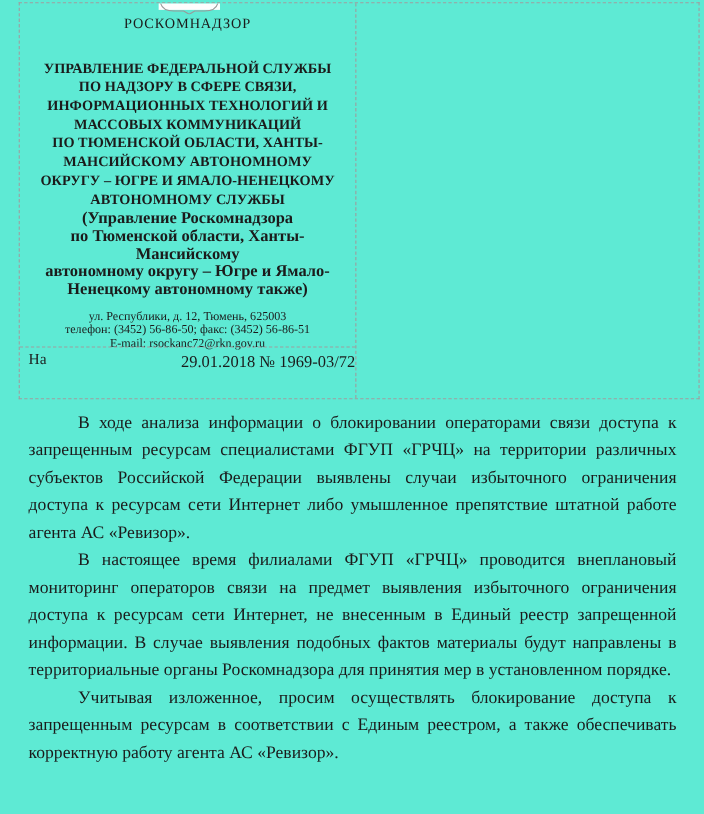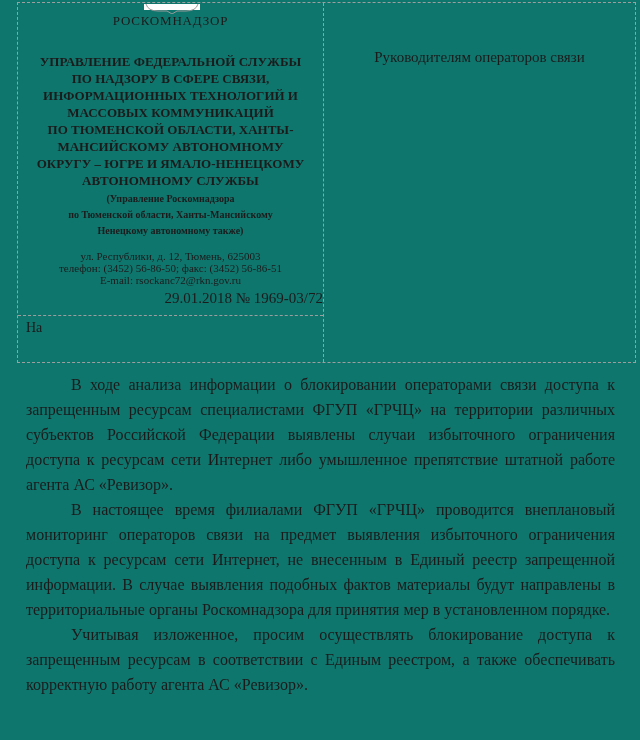--- a/index.html
+++ b/index.html
@@ -4,21 +4,21 @@
 <style>
   html, body {
     margin: 0;
     padding: 0;
     background: #ffffff;
   }
   .page {
     position: relative;
     width: 640px;
     height: 740px;
-    background: #0f766e;
+    background: #5eead4;
     font-family: "Liberation Serif", "DejaVu Serif", serif;
     color: #1b1b1b;
     overflow: hidden;
   }
 
   
   .doc-table {
     position: absolute;
     left: 17px;
     top: 2px;
@@ -47,21 +47,21 @@
   }
   .dept {
     margin-top: 24px;
     font-weight: bold;
     font-size: 13px;
     line-height: 17px;
   }
   .mgmt {
     margin-top: 2px;
     font-weight: bold;
-    font-size: 10px;
+    font-size: 15px;
     line-height: 16px;
   }
   .contacts {
     margin-top: 11px;
     font-size: 11px;
     line-height: 12px;
   }
   .date-line {
     margin-top: 4px;
     text-align: right;
@@ -145,38 +145,38 @@
           <div>МАССОВЫХ КОММУНИКАЦИЙ</div>
           <div>ПО ТЮМЕНСКОЙ ОБЛАСТИ, ХАНТЫ-</div>
           <div>МАНСИЙСКОМУ АВТОНОМНОМУ</div>
           <div>ОКРУГУ – ЮГРЕ И ЯМАЛО-НЕНЕЦКОМУ</div>
           <div>АВТОНОМНОМУ СЛУЖБЫ</div>
         </div>
 
         <div class="mgmt">
           <div>(Управление Роскомнадзора</div>
           <div>по Тюменской области, Ханты-Мансийскому</div>
+          <div>автономному округу – Югре и Ямало-</div>
           <div>Ненецкому автономному также)</div>
         </div>
 
         <div class="contacts">
           <div>ул. Республики, д. 12, Тюмень, 625003</div>
           <div>телефон: (3452) 56-86-50; факс: (3452) 56-86-51</div>
           <div>E-mail: rsockanc72@rkn.gov.ru</div>
         </div>
 
         <div class="date-line">29.01.2018 № 1969-03/72</div>
       </div>
 
       <div class="cell-na">На</div>
 
     </div>
 
     <div class="col-right">
-      <div>Руководителям операторов связи</div>
     </div>
 
   </div>
 
   <div class="body-text">
     <p>В ходе анализа информации о блокировании операторами связи доступа к запрещенным ресурсам специалистами ФГУП «ГРЧЦ» на территории различных субъектов Российской Федерации выявлены случаи избыточного ограничения доступа к ресурсам сети Интернет либо умышленное препятствие штатной работе агента АС «Ревизор».</p>
     <p>В настоящее время филиалами ФГУП «ГРЧЦ» проводится внеплановый мониторинг операторов связи на предмет выявления избыточного ограничения доступа к ресурсам сети Интернет, не внесенным в Единый реестр запрещенной информации. В случае выявления подобных фактов материалы будут направлены в территориальные органы Роскомнадзора для принятия мер в установленном порядке.</p>
     <p>Учитывая изложенное, просим осуществлять блокирование доступа к запрещенным ресурсам в соответствии с Единым реестром, а также обеспечивать корректную работу агента АС «Ревизор».</p>
   </div>
 

